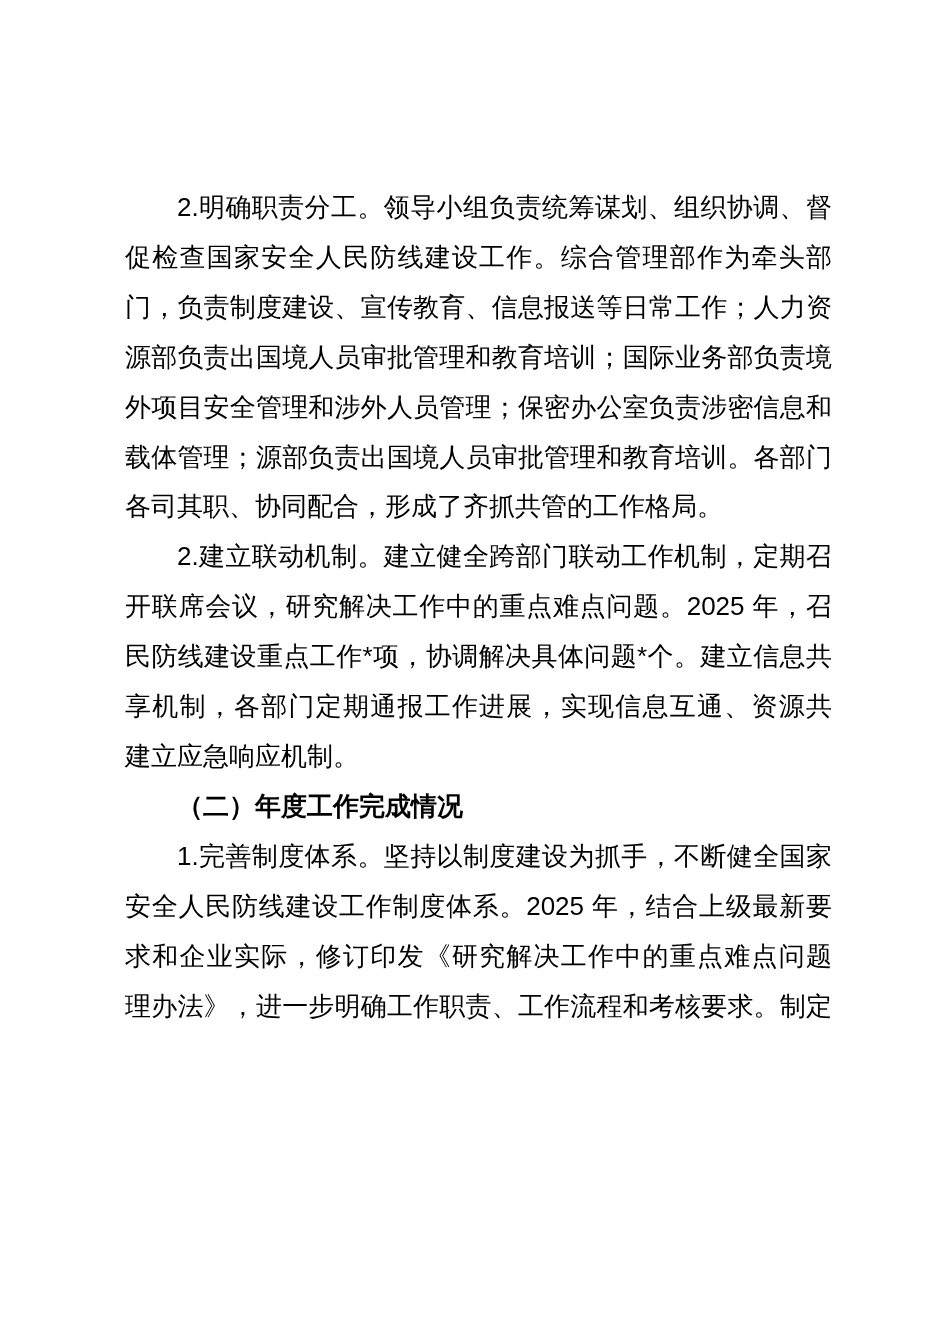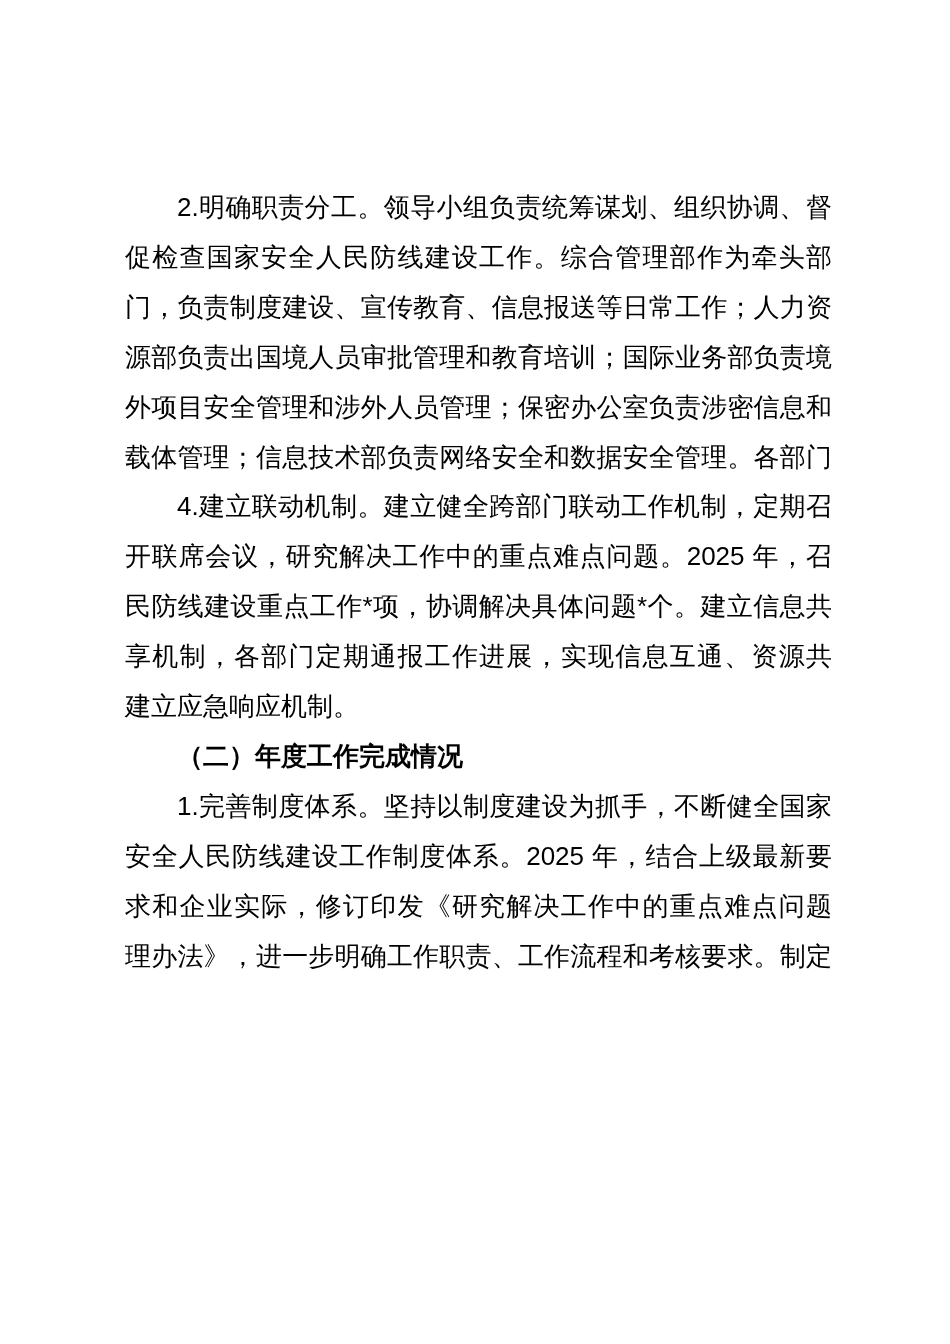--- a/index.html
+++ b/index.html
@@ -49,24 +49,25 @@
 <body>
 
 <div class="page">
   <div class="content">
       <div class="para body">
         <div class="line first">2.明确职责分工。领导小组负责统筹谋划、组织协调、督</div>
         <div class="line">促检查国家安全人民防线建设工作。综合管理部作为牵头部</div>
         <div class="line">门，负责制度建设、宣传教育、信息报送等日常工作；人力资</div>
         <div class="line">源部负责出国境人员审批管理和教育培训；国际业务部负责境</div>
         <div class="line">外项目安全管理和涉外人员管理；保密办公室负责涉密信息和</div>
-        <div class="line">载体管理；信息技术部负责网络安全和数据安全管理。各部门</div>
+        <div class="line">载体管理；源部负责出国境人员审批管理和教育培训。各部门</div>
+        <div class="line last">各司其职、协同配合，形成了齐抓共管的工作格局。</div>
       </div>
       <div class="para body">
-        <div class="line first">4.建立联动机制。建立健全跨部门联动工作机制，定期召</div>
+        <div class="line first">2.建立联动机制。建立健全跨部门联动工作机制，定期召</div>
         <div class="line">开联席会议，研究解决工作中的重点难点问题。2025 年，召</div>
         <div class="line">民防线建设重点工作*项，协调解决具体问题*个。建立信息共</div>
         <div class="line">享机制，各部门定期通报工作进展，实现信息互通、资源共</div>
         <div class="line last">建立应急响应机制。</div>
       </div>
       <div class="para heading">
         <div class="line first last">（二）年度工作完成情况</div>
       </div>
       <div class="para body">
         <div class="line first">1.完善制度体系。坚持以制度建设为抓手，不断健全国家</div>

